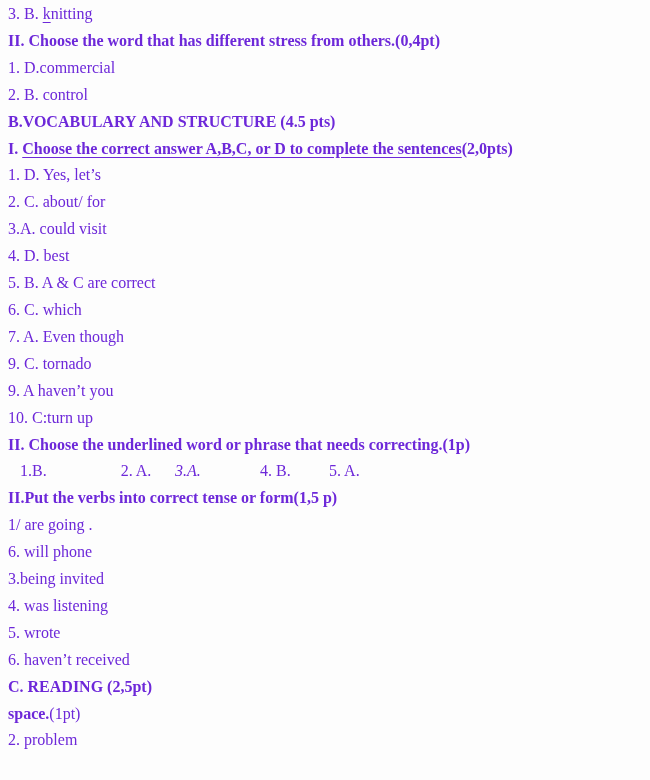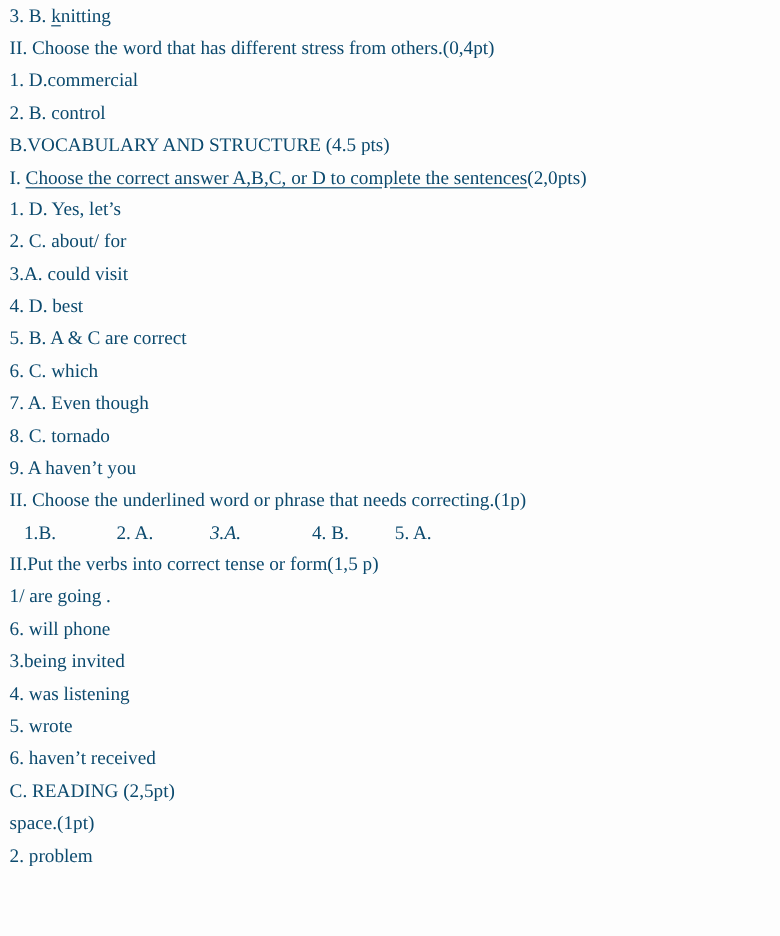--- a/index.html
+++ b/index.html
@@ -1,35 +1,35 @@
 <!DOCTYPE html>
 <html><head>
 <meta charset="utf-8">
 <style>
   html, body { margin: 0; padding: 0; background: #ffffff; }
   .page {
     width: 650px;
     height: 780px;
     box-sizing: border-box;
     background: #fdfdfd;
-    color: #0c4a6e;
+    color: #6d28d9;
     font-family: "Liberation Serif", serif;
     font-size: 16px;
     line-height: 26.9px;
     padding: 1px 15px 0 8px;
     overflow: hidden;
   }
   .page p { margin: 0; padding: 0; }
-  .b { font-weight: normal; }
+  .b { font-weight: bold; }
   .u { text-decoration: underline; text-underline-offset: 3px; }
   .just { text-align: justify; text-align-last: justify; }
   .indent { padding-left: 4px; }
   .tabrow span { display: inline-block; }
   .slot1 { width: 77px; margin-left: 12px; }
-  .slot2 { width: 78px; }
+  .slot2 { width: 78px; text-align: center; }
   .slot3 { width: 85px; font-style: italic; }
   .slot4 { width: 69px; }
 </style>
 </head>
 <body>
 
 <div class="page">
 
   <p><span>3. B. </span><span class="u">k</span><span>nitting</span></p>
 
@@ -41,22 +41,23 @@
 
   <p class="b"><span>I. </span><span class="u">Choose the correct answer A,B,C, or D to complete the sentences</span><span>(2,0pts)</span></p>
 
   <p>1. D. Yes, let’s</p>
   <p>2. C. about/ for</p>
   <p>3.A. could visit</p>
   <p>4. D. best</p>
   <p>5. B. A &amp; C are correct</p>
   <p>6. C. which</p>
   <p>7. A. Even though</p>
-  <p>8. C. tornado</p>
+  <p>9. C. tornado</p>
   <p>9. A haven’t you</p>
+  <p>10. C:turn up</p>
 
   <p class="b">II. Choose the underlined word or phrase that needs correcting.(1p)</p>
 
   <p class="tabrow"><span class="slot1">1.B.</span><span class="slot2">2. A.</span><span class="slot3">3.A.</span><span class="slot4">4. B.</span><span>5. A.</span></p>
 
   <p class="b">II.Put the verbs into correct tense or form(1,5 p)</p>
   <p>1/ are going .</p>
   <p>6. will phone</p>
   <p>3.being invited</p>
   <p>4. was listening</p>

